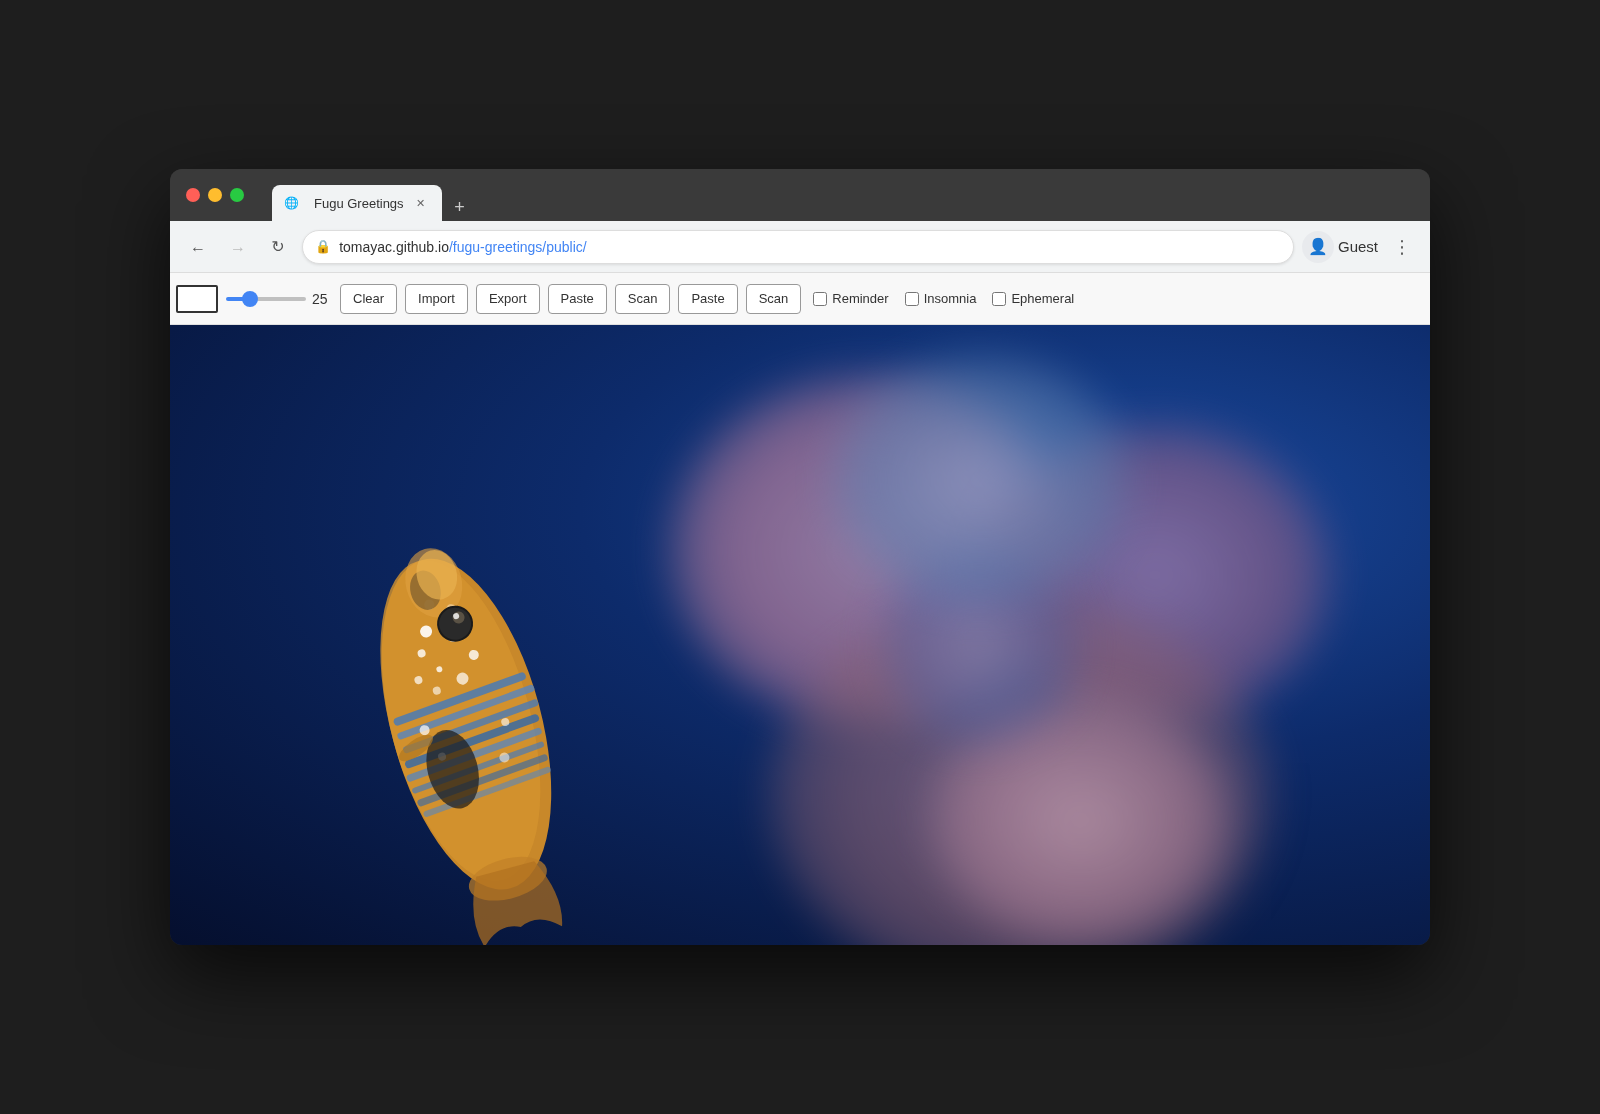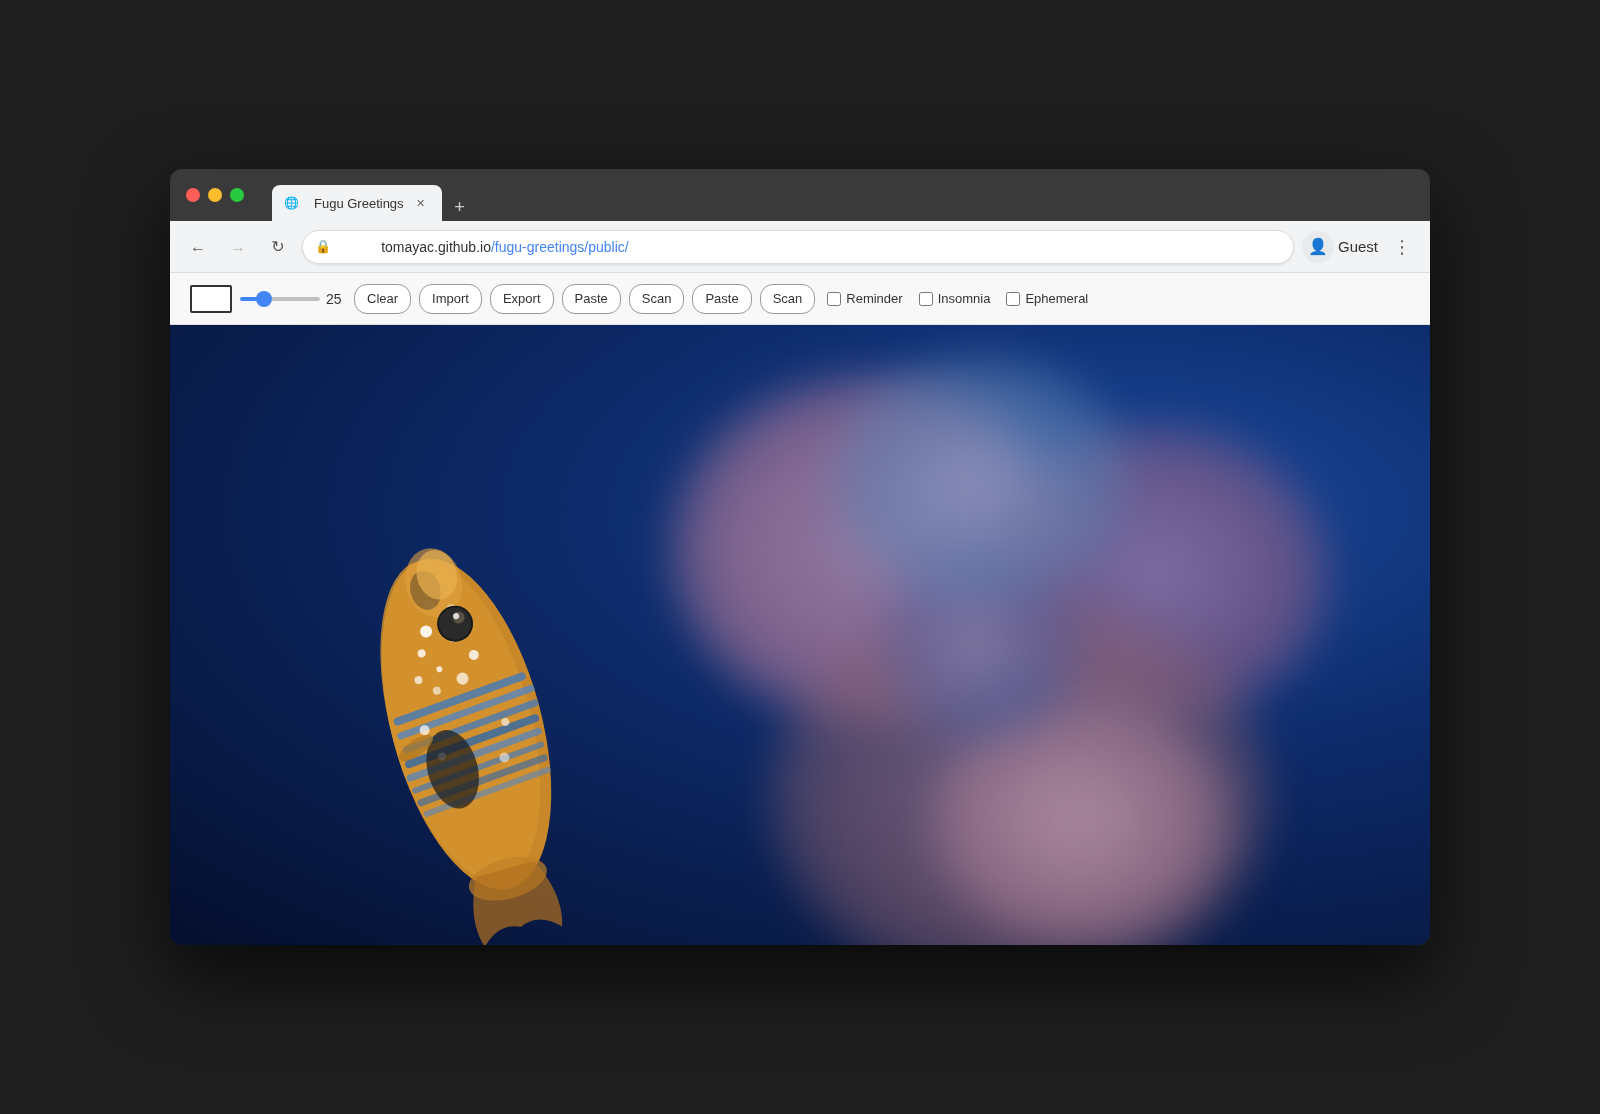--- a/index.html
+++ b/index.html
@@ -148,21 +148,20 @@
 
     .lock-icon {
       color: #555;
       font-size: 13px;
     }
 
     .url-text {
       font-size: 14px;
       color: #333;
       flex: 1;
-      margin-left: 42px;
     }
 
     .profile-area {
       display: flex;
       align-items: center;
       gap: 4px;
     }
 
     .profile-btn {
       width: 32px;
@@ -193,21 +192,21 @@
       font-size: 18px;
       border-radius: 50%;
     }
 
     
     .toolbar {
       background: #f8f8f8;
       height: 52px;
       display: flex;
       align-items: center;
-      padding: 0 20px;
+      padding: 0 6px;
       gap: 8px;
       border-bottom: 1px solid #e0e0e0;
     }
 
     .color-swatch {
       width: 42px;
       height: 28px;
       border: 2px solid #333;
       background: white;
       border-radius: 2px;
@@ -243,21 +242,21 @@
       font-size: 14px;
       color: #333;
       min-width: 20px;
     }
 
     .toolbar-btn {
       height: 30px;
       padding: 0 12px;
       background: white;
       border: 1px solid #999;
-      border-radius: 13px;
+      border-radius: 4px;
       font-size: 13px;
       color: #333;
       cursor: pointer;
       display: flex;
       align-items: center;
       justify-content: center;
     }
 
     .checkbox-group {
       display: flex;

